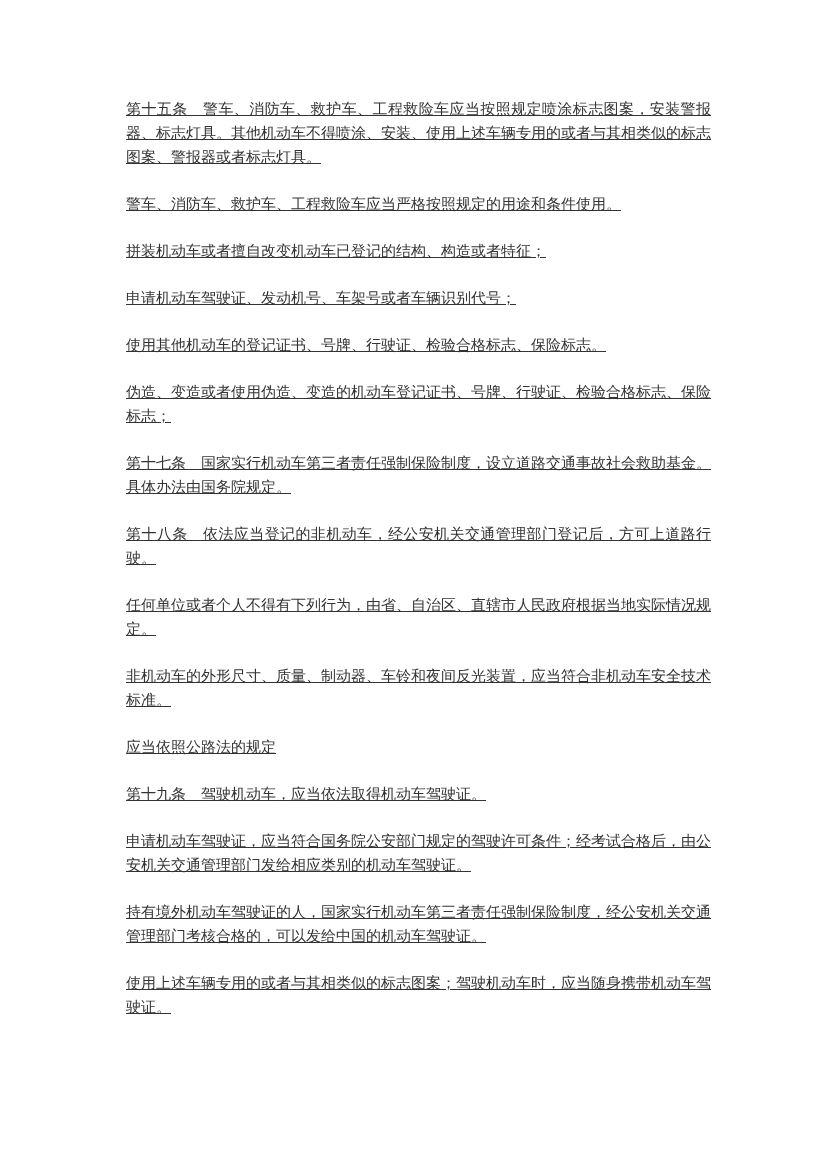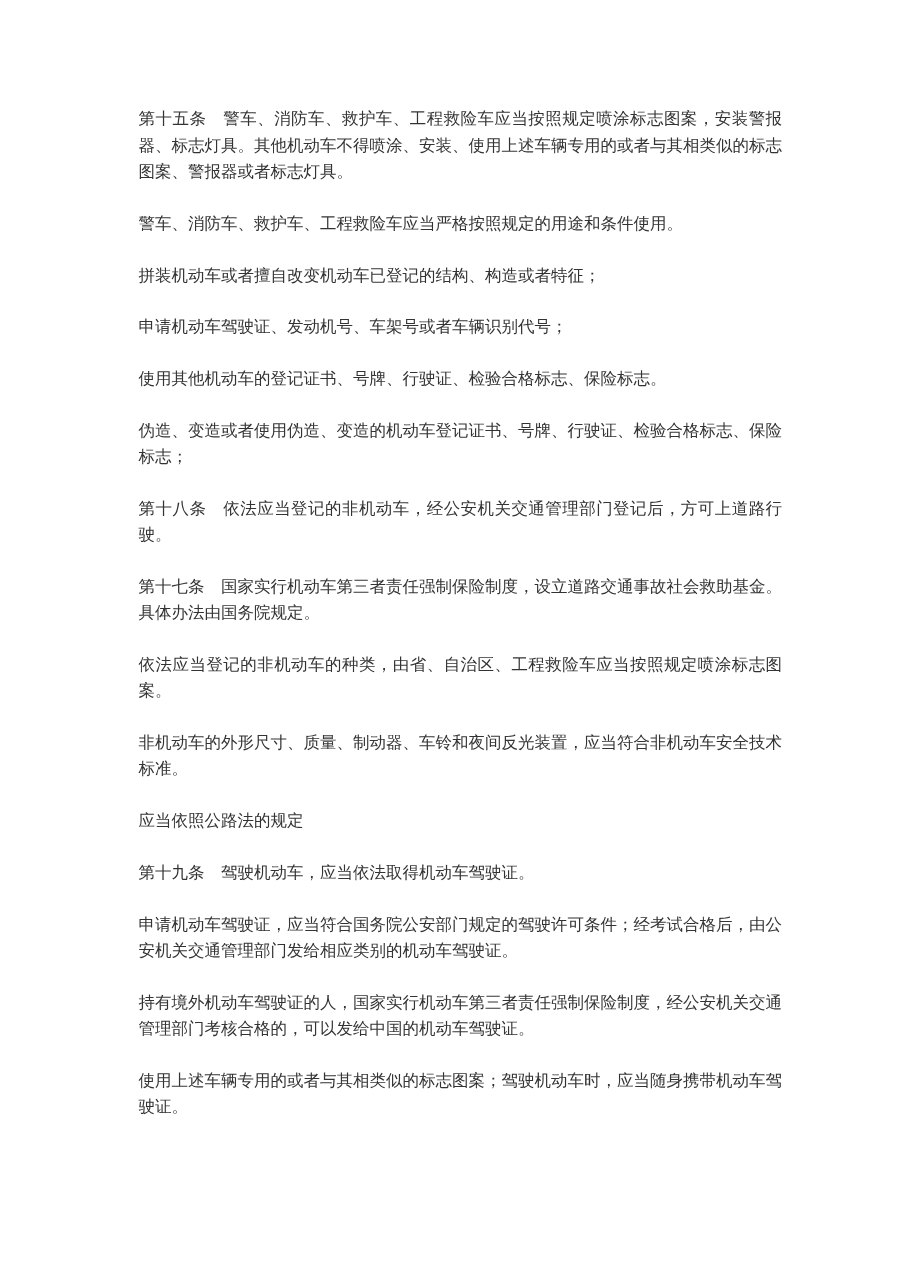--- a/index.html
+++ b/index.html
@@ -16,34 +16,35 @@
     font-family: "Liberation Serif", "DejaVu Serif", serif;
     font-size: 15px;
     line-height: 24px;
     color: #333333;
     overflow: hidden;
   }
   .para {
     margin: 0 0 23px 0;
     text-align: justify;
     word-break: break-all;
+    text-decoration: underline;
   }
 </style>
 </head>
 <body>
 
 <div class="page">
   <p class="para">第十五条　警车、消防车、救护车、工程救险车应当按照规定喷涂标志图案，安装警报器、标志灯具。其他机动车不得喷涂、安装、使用上述车辆专用的或者与其相类似的标志图案、警报器或者标志灯具。</p>
   <p class="para">警车、消防车、救护车、工程救险车应当严格按照规定的用途和条件使用。</p>
   <p class="para">拼装机动车或者擅自改变机动车已登记的结构、构造或者特征；</p>
   <p class="para">申请机动车驾驶证、发动机号、车架号或者车辆识别代号；</p>
   <p class="para">使用其他机动车的登记证书、号牌、行驶证、检验合格标志、保险标志。</p>
   <p class="para">伪造、变造或者使用伪造、变造的机动车登记证书、号牌、行驶证、检验合格标志、保险标志；</p>
+  <p class="para">第十七条　国家实行机动车第三者责任强制保险制度，设立道路交通事故社会救助基金。具体办法由国务院规定。</p>
   <p class="para">第十八条　依法应当登记的非机动车，经公安机关交通管理部门登记后，方可上道路行驶。</p>
-  <p class="para">第十七条　国家实行机动车第三者责任强制保险制度，设立道路交通事故社会救助基金。具体办法由国务院规定。</p>
-  <p class="para">依法应当登记的非机动车的种类，由省、自治区、工程救险车应当按照规定喷涂标志图案。</p>
+  <p class="para">任何单位或者个人不得有下列行为，由省、自治区、直辖市人民政府根据当地实际情况规定。</p>
   <p class="para">非机动车的外形尺寸、质量、制动器、车铃和夜间反光装置，应当符合非机动车安全技术标准。</p>
   <p class="para">应当依照公路法的规定</p>
   <p class="para">第十九条　驾驶机动车，应当依法取得机动车驾驶证。</p>
   <p class="para">申请机动车驾驶证，应当符合国务院公安部门规定的驾驶许可条件；经考试合格后，由公安机关交通管理部门发给相应类别的机动车驾驶证。</p>
   <p class="para">持有境外机动车驾驶证的人，国家实行机动车第三者责任强制保险制度，经公安机关交通管理部门考核合格的，可以发给中国的机动车驾驶证。</p>
   <p class="para">使用上述车辆专用的或者与其相类似的标志图案；驾驶机动车时，应当随身携带机动车驾驶证。</p>
 </div>
 
 </body></html>

